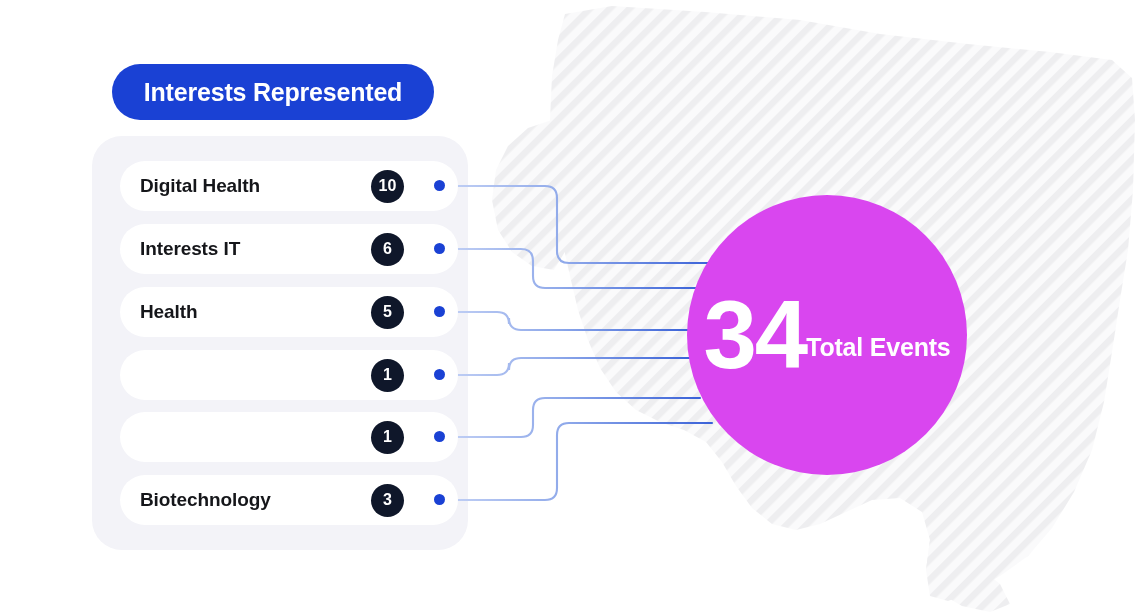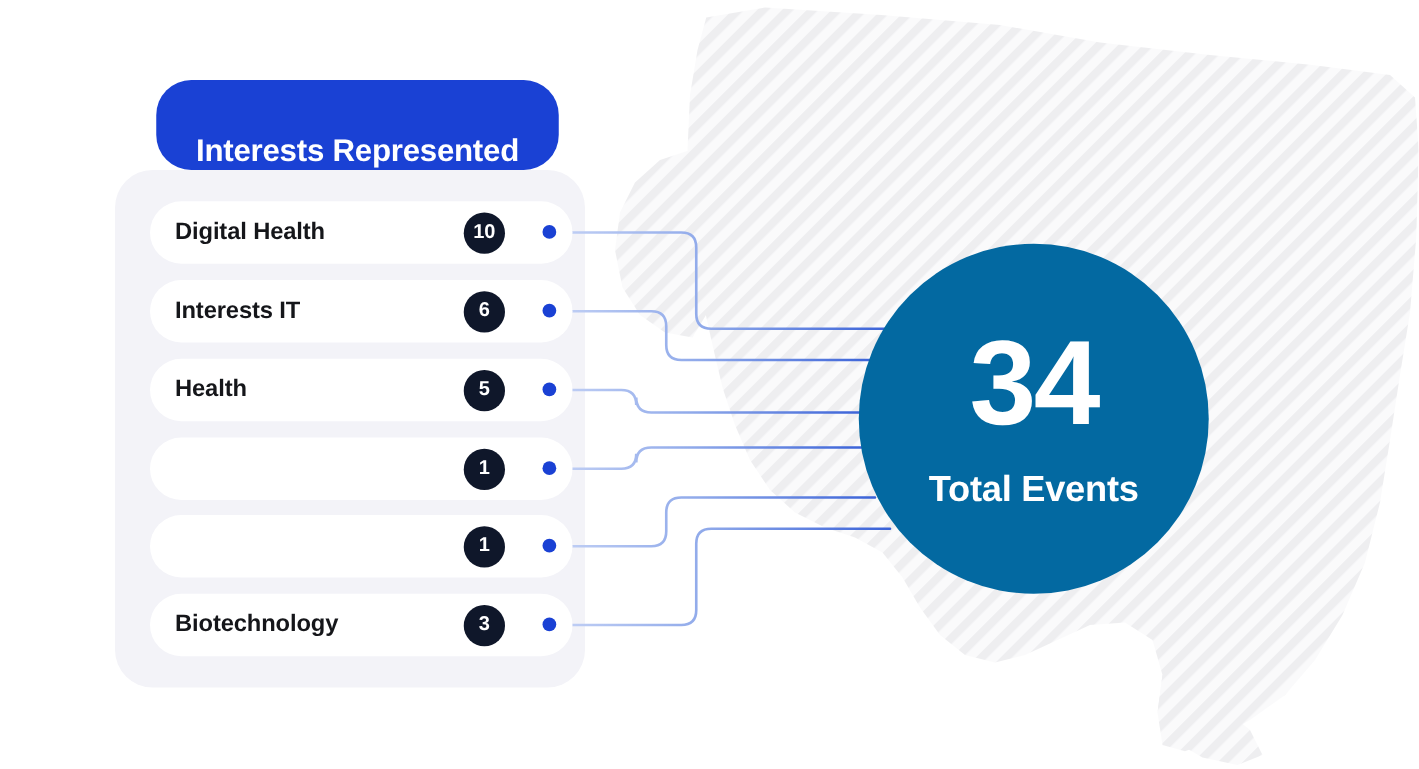--- a/index.html
+++ b/index.html
@@ -24,28 +24,28 @@
     left: 0; top: 0;
     width: 1135px;
     height: 615px;
     z-index: 0;
     pointer-events: none;
   }
 
   
   #title-pill {
     position: absolute;
-    left: 125px;
+    left: 112px;
     top: 64px;
     width: 322px;
-    height: 72px;
+    height: 56px;
     border-radius: 28px;
     background: #1a41d4;
     display: flex;
-    align-items: flex-end;
+    align-items: center;
     justify-content: center;
     z-index: 6;
   }
   #title-pill .t {
     color: #ffffff;
     font-size: 25px;
     font-weight: bold;
     letter-spacing: -0.2px;
     white-space: nowrap;
   }
@@ -120,37 +120,37 @@
   }
 
   
   #total-circle {
     position: absolute;
     left: 687px;
     top: 195px;
     width: 280px;
     height: 280px;
     border-radius: 50%;
-    background: #0369a1;
+    background: #d946ef;
     z-index: 5;
     display: flex;
-    flex-direction: column;
+    flex-direction: row;
     align-items: center;
     justify-content: center;
   }
   #total-number {
     color: #ffffff;
     font-size: 96px;
     font-weight: bold;
     line-height: 0.95;
     letter-spacing: -2px;
   }
   #total-label {
     color: #ffffff;
-    font-size: 29px;
+    font-size: 25px;
     font-weight: bold;
     margin-top: 24px;
     letter-spacing: -0.2px;
     text-align: right;
   }
 </style>
 </head>
 <body>
 
 <div id="stage">

